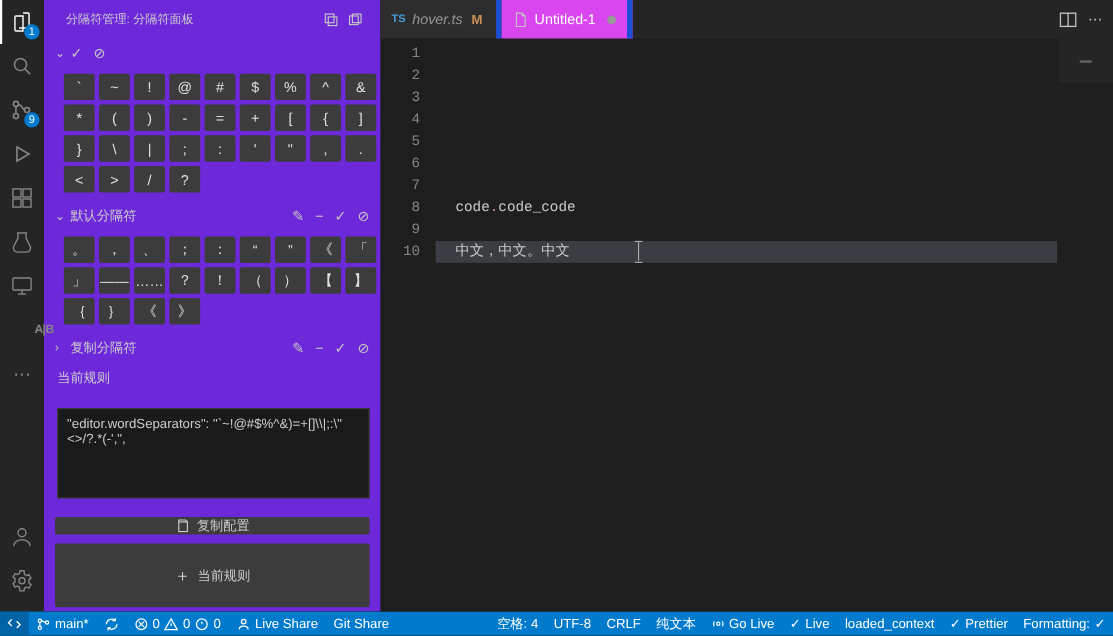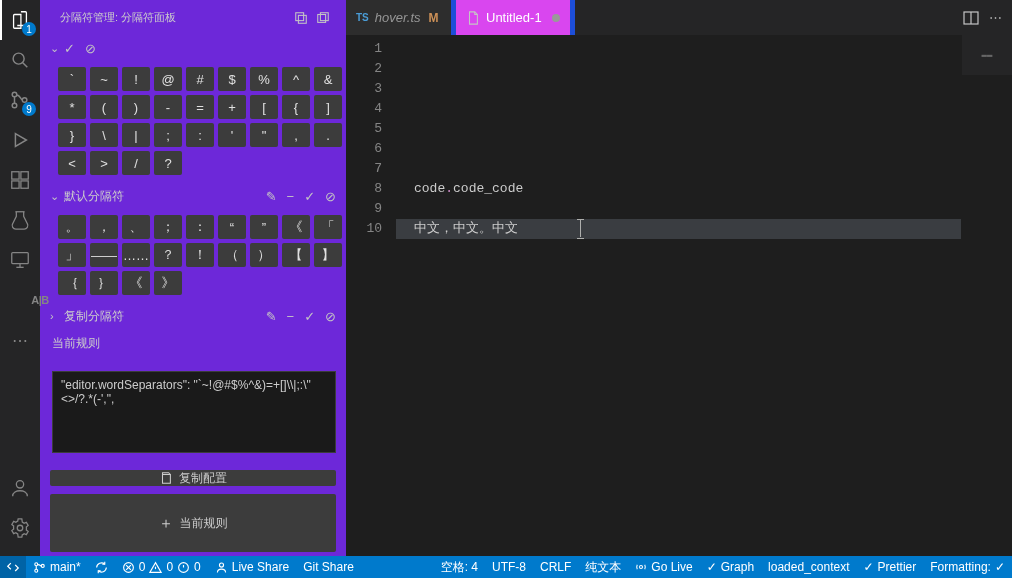--- a/index.html
+++ b/index.html
@@ -546,20 +546,20 @@
     <div class="status-item">
         <span>纯文本</span>
       </div>
     <div class="status-item">
         <svg width="12" height="12" viewBox="0 0 16 16" fill="none" stroke="currentColor" stroke-width="1.4">
           <circle cx="8" cy="8" r="2"></circle>
           <path d="M3 5a7 7 0 0 0 0 6M13 5a7 7 0 0 1 0 6"></path>
         </svg>
         <span>Go Live</span>
       </div>
-    <div class="status-item">✓<span>Graph</span></div>
+    <div class="status-item">✓<span>Live</span></div>
     <div class="status-item">
         <span>loaded_context</span>
       </div>
     <div class="status-item">✓<span>Prettier</span></div>
     <div class="status-item"><span>Formatting: </span>✓</div>
   </div>
 </div>
 
 </body></html>

